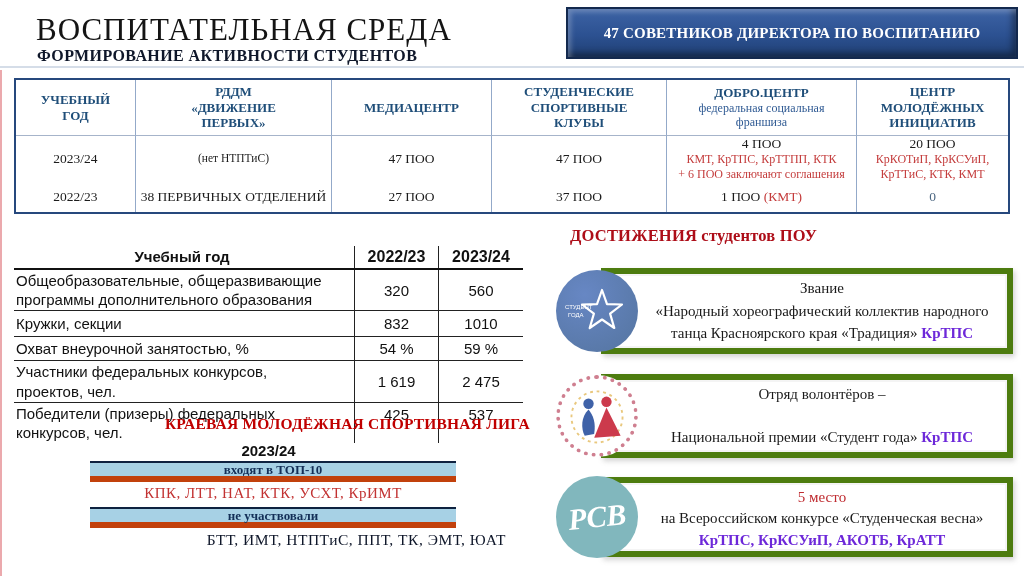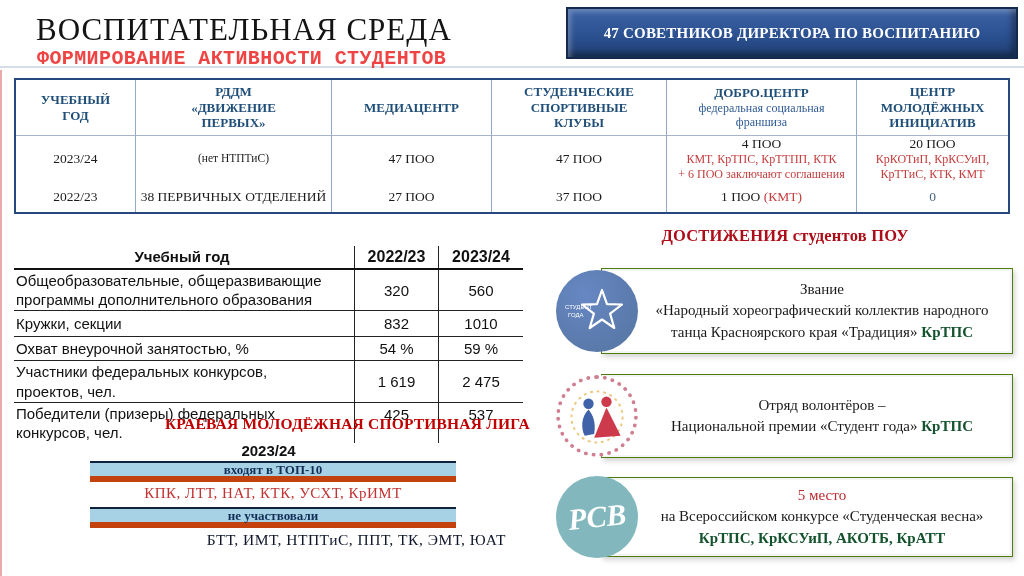--- a/index.html
+++ b/index.html
@@ -5,21 +5,21 @@
   html,body{margin:0;padding:0;background:#fff;}
   #slide{position:relative;width:1024px;height:576px;background:#ffffff;overflow:hidden;
          font-family:"Liberation Serif",serif;color:#1a1a1a;}
 
   
   .left-edge{position:absolute;left:0;top:70px;bottom:0;width:2px;background:#eba9ad;}
   .top-divider{position:absolute;left:0;top:66px;width:100%;height:2px;background:#d5dde8;}
 
   
   .title{position:absolute;left:36px;top:12px;font-size:31px;letter-spacing:1px;color:#141414;}
-  .subtitle{position:absolute;left:37px;top:47px;font-size:20px;font-weight:bold;color:#ef4444;letter-spacing:.4px;font-family:Liberation Mono, monospace;}
+  .subtitle{position:absolute;left:37px;top:47px;font-size:16px;font-weight:bold;color:#0f172a;letter-spacing:.4px;}
   .badge-btn{position:absolute;left:566px;top:7px;width:452px;height:52px;box-sizing:border-box;
              border:2px solid #13294e;background:linear-gradient(180deg,#3d63a5,#2c5191 55%,#1f3f73);
              box-shadow:inset 3px 3px 5px rgba(255,255,255,.25),inset -4px -4px 6px rgba(0,0,0,.38);
              display:flex;align-items:center;justify-content:center;}
   .badge-btn span{color:#fff;font-weight:bold;font-size:15px;letter-spacing:.2px;}
 
   
   .acttable{position:absolute;left:14px;top:78px;width:996px;height:136px;box-sizing:border-box;
             border:2px solid #26487d;display:grid;
             grid-template-columns:120px 196px 160px 175px 190px 1fr;
@@ -58,28 +58,28 @@
   .band{position:absolute;left:90px;width:366px;height:21px;box-sizing:border-box;background:#a7d1e5;
         border-top:2px solid #0e2240;border-bottom:6px solid #c2410c;display:flex;align-items:center;
         justify-content:center;font-weight:bold;font-size:13px;color:#132f57;}
   .band1{top:461px;} .band2{top:507px;}
   .redlist{position:absolute;left:60px;top:485px;width:426px;text-align:center;font-size:15px;
            color:#c23232;letter-spacing:.5px;}
   .blacklist{position:absolute;left:40px;top:531px;width:466px;text-align:right;font-size:15.5px;
              color:#0f172a;letter-spacing:.5px;}
 
   
-  .ach-title{position:absolute;left:570px;top:226px;width:430px;text-align:center;font-weight:bold;
+  .ach-title{position:absolute;left:570px;top:226px;width:430px;font-weight:bold;
              font-size:16.5px;color:#ad0d18;letter-spacing:.2px;}
   .card{position:absolute;left:601px;width:412px;box-sizing:border-box;background:#fff;
-        border:1px solid #4d7c0f;box-shadow:inset 0 0 0 2px #f4f4f4,2px 3px 5px rgba(100,100,100,.28);
-        display:flex;flex-direction:column;justify-content:center;text-align:center;
+        border:6px solid #4d7c0f;box-shadow:inset 0 0 0 2px #f4f4f4,2px 3px 5px rgba(100,100,100,.28);
+        display:flex;flex-direction:column;justify-content:space-between;text-align:center;
         font-size:15px;line-height:1.42;color:#1a1a1a;padding:4px 12px 4px 42px;}
   .card1{top:268px;height:86px;} .card2{top:374px;height:84px;} .card3{top:477px;height:80px;}
-  .red-org{color:#14532d;font-weight:bold;}
+  .red-org{color:#6d28d9;font-weight:bold;}
   .red-plain{color:#bf2b30;}
   .badge-circle{position:absolute;width:82px;height:82px;border-radius:50%;display:flex;
                 align-items:center;justify-content:center;}
   .bc1{left:556px;top:270px;background:radial-gradient(circle at 35% 30%,#6787c4,#54749f);}
   .bc2{left:556px;top:375px;background:#fff;border:4px dotted #cf7f90;box-sizing:border-box;}
   .bc3{left:556px;top:476px;background:#81b7bd;}
   .bc3 span{color:#fff;font-size:30px;font-style:italic;font-weight:bold;transform:rotate(-6deg);}
 </style>
 </head>
 <body>

